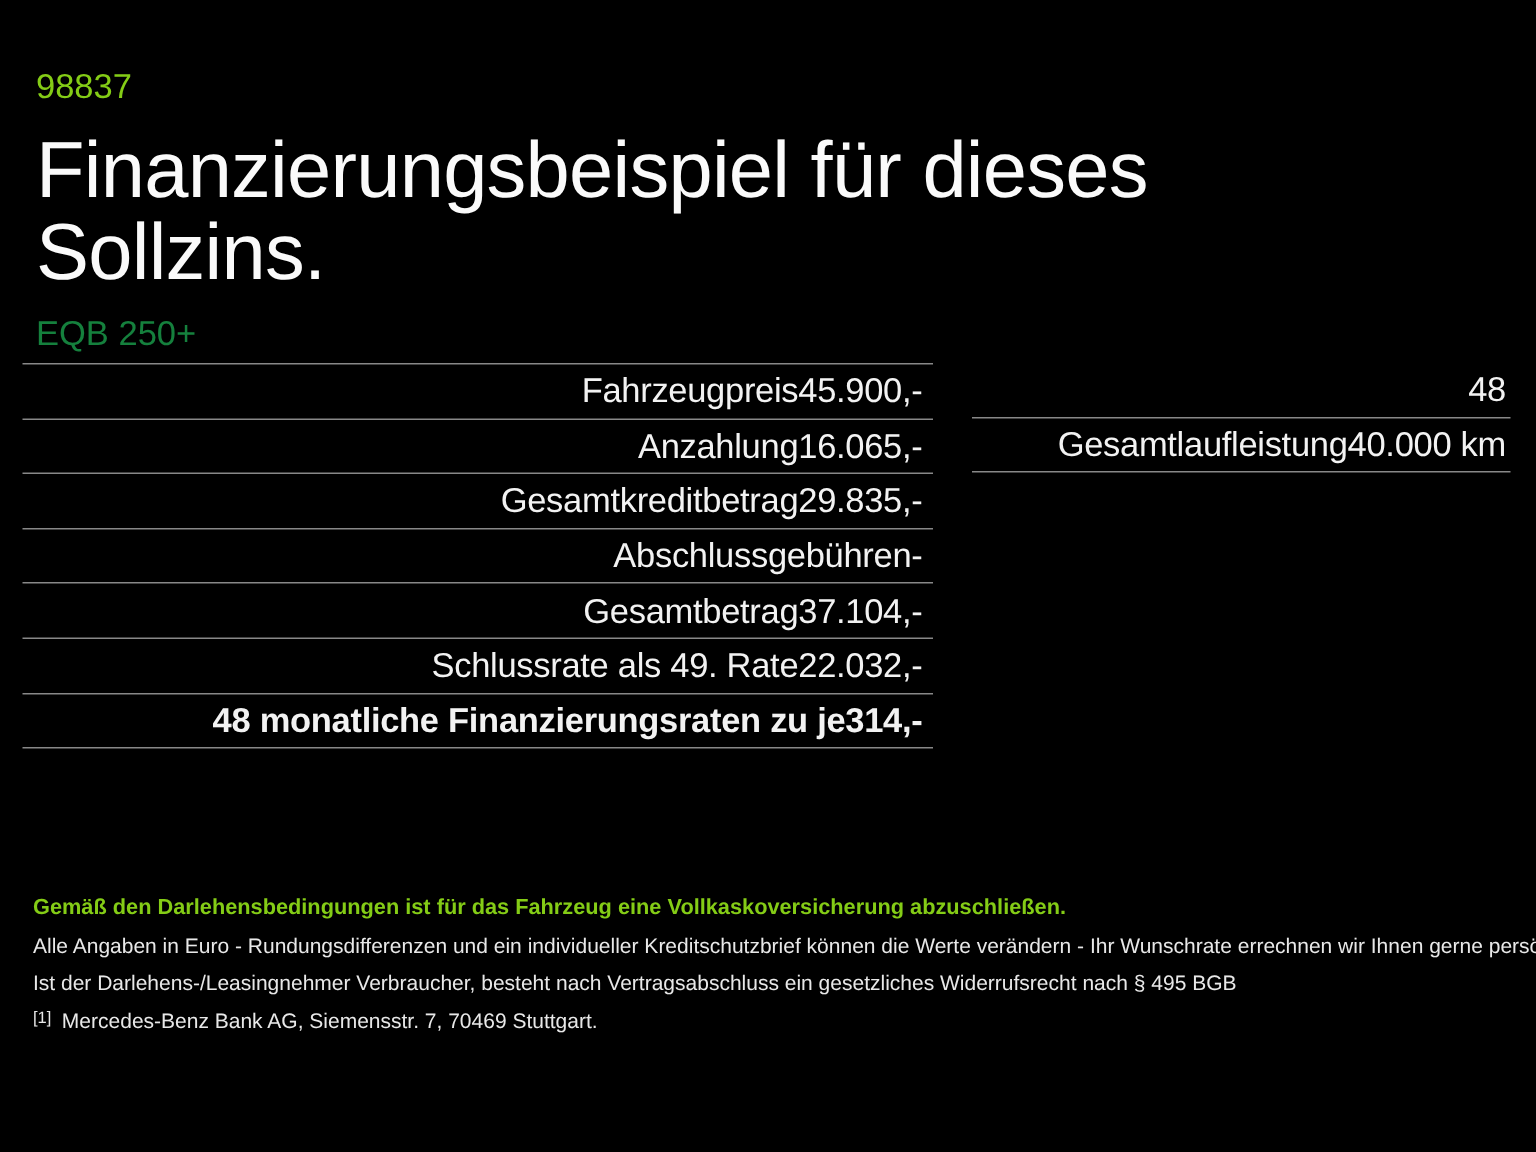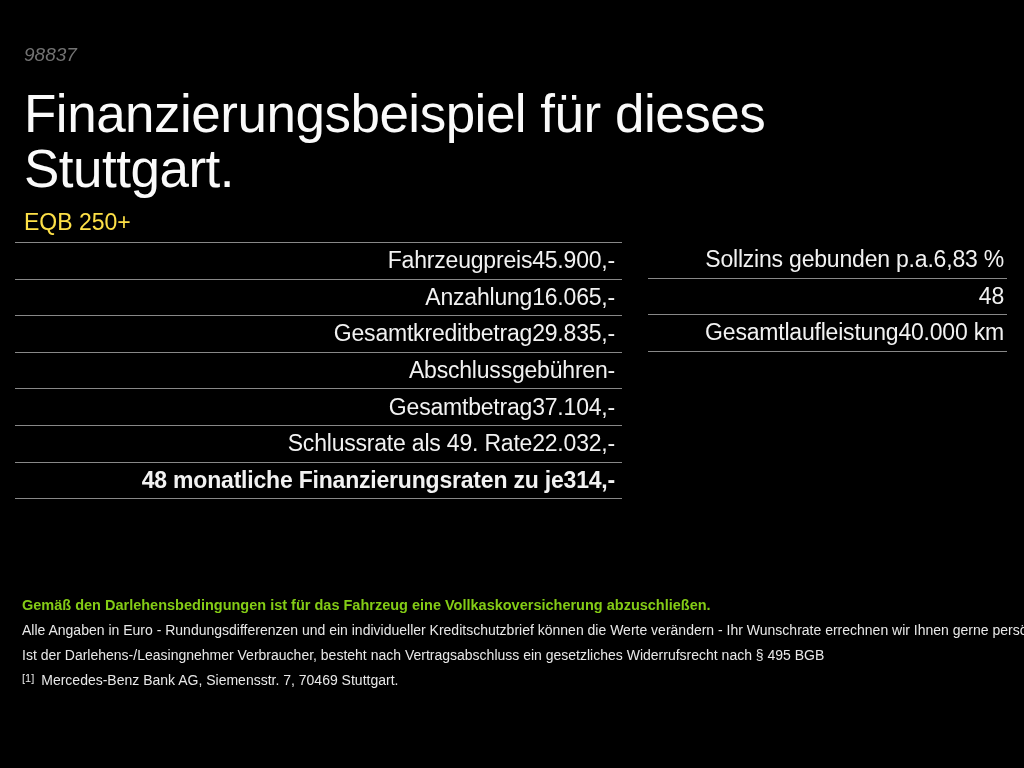--- a/index.html
+++ b/index.html
@@ -8,32 +8,32 @@
     background: #000000;
     font-family: "Liberation Sans", sans-serif;
     color: #f5f5f5;
     position: relative;
     overflow: hidden;
   }
   .page { position: absolute; inset: 0; background: #000; }
 
   .ref-number {
     position: absolute; left: 24px; top: 44px;
-    font-size: 19px; color: #737373; font-style: italic;
+    font-size: 23px; color: #84cc16;
   }
 
   .title {
     position: absolute; left: 24px; top: 86px;
     font-size: 53px; line-height: 55px; font-weight: 400;
     letter-spacing: -0.5px; color: #fafafa;
   }
 
   .model-name {
     position: absolute; left: 24px; top: 209px;
-    font-size: 23px; color: #fde047; text-align: center;
+    font-size: 23px; color: #15803d; text-align: center;
   }
 
   .fin-table {
     position: absolute; left: 15px; top: 242px; width: 607px;
     border-top: 1px solid #888;
   }
   .cond-table {
     position: absolute; left: 648px; top: 242px; width: 359px;
   }
   .t-row {
@@ -68,21 +68,21 @@
 </style>
 </head>
 <body>
 
 <div class="page">
 
   <div class="ref-number">98837</div>
 
   <div class="title">
     <div>Finanzierungsbeispiel für dieses</div>
-    <div>Stuttgart.</div>
+    <div>Sollzins.</div>
   </div>
 
   <div class="model-name">EQB 250+</div>
 
   <div class="fin-table">
     <div class="t-row">
       <span>Fahrzeugpreis</span>
       <span>45.900,-</span>
     </div>
     <div class="t-row">
@@ -106,26 +106,20 @@
       <span>22.032,-</span>
     </div>
     <div class="t-row bold">
       <span>48 monatliche Finanzierungsraten zu je</span>
       <span>314,-</span>
     </div>
   </div>
 
   <div class="cond-table">
     <div class="t-row">
-      <span class="cond-label">
-        <span>Sollzins gebunden p.a.</span>
-      </span>
-      <span>6,83 %</span>
-    </div>
-    <div class="t-row">
       <span>48</span>
     </div>
     <div class="t-row">
       <span class="cond-label">
         <span>Gesamtlaufleistung</span>
       </span>
       <span>40.000 km</span>
     </div>
   </div>
 

